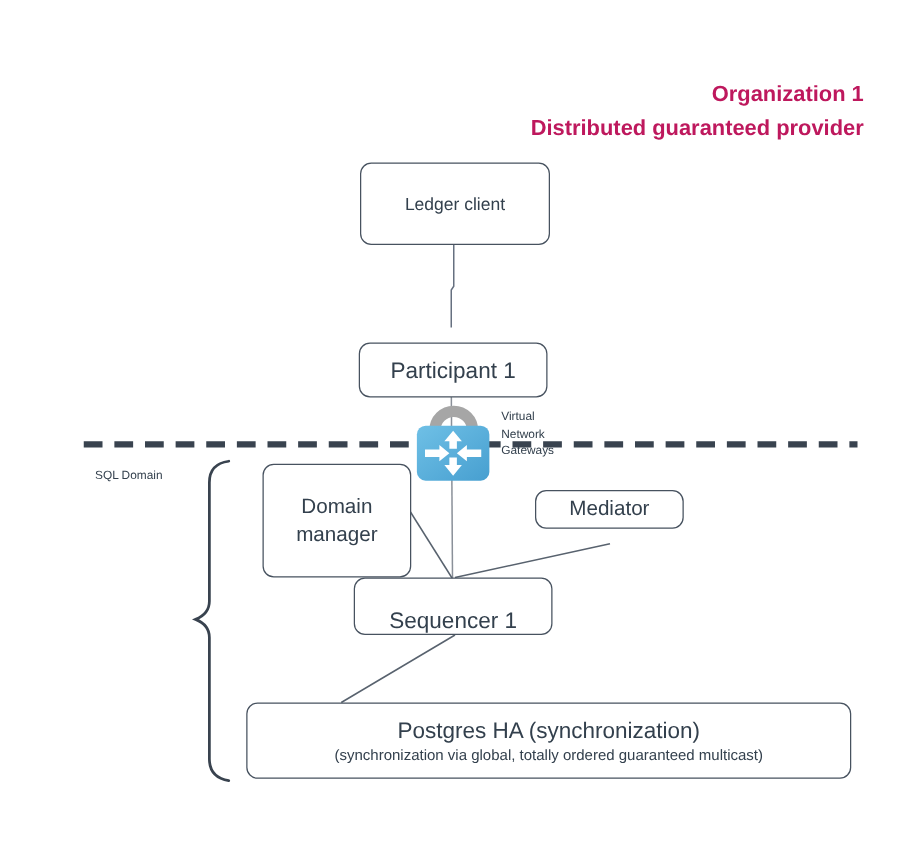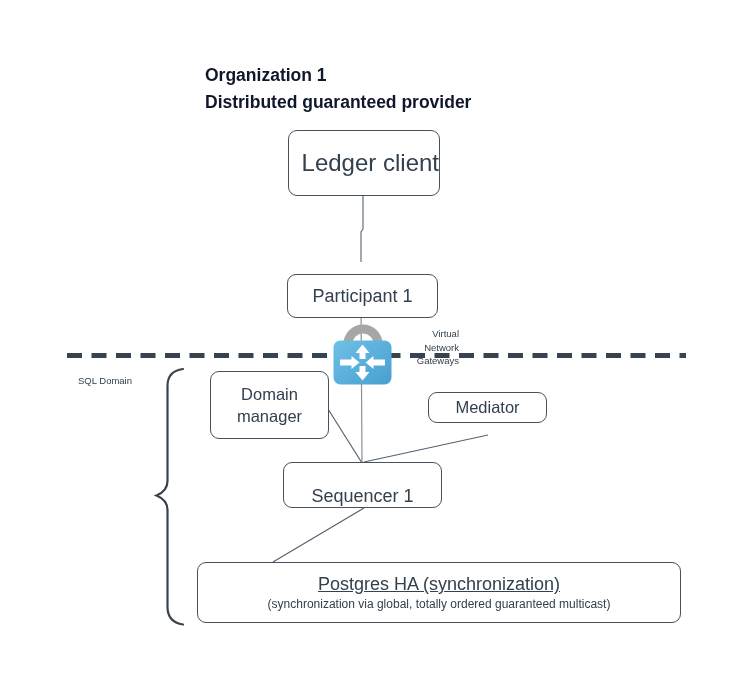--- a/index.html
+++ b/index.html
@@ -4,41 +4,41 @@
 <style>
   html,body { margin:0; padding:0; background:#ffffff; }
   .canvas {
     position:relative; width:738px; height:675px; background:#ffffff;
     font-family:"Liberation Sans", sans-serif; color:#33404d; overflow:hidden;
   }
   .overlay { position:absolute; left:0; top:0; width:738px; height:675px; z-index:1; }
 
   .title {
     position:absolute; left:205px; top:62px; width:486px; z-index:2;
-    text-align:left; font-size:17.5px; font-weight:bold; color:#0f172a; line-height:27px;
+    text-align:right; font-size:17.5px; font-weight:bold; color:#be185d; line-height:27px;
   }
   .title span { display:block; }
 
   .node {
     position:absolute; box-sizing:border-box; z-index:2;
     border:1.5px solid #47525f; border-radius:9px; background:#ffffff;
     display:flex; flex-direction:column; align-items:center; justify-content:center;
     text-align:center; color:#33404d;
   }
-  .n-ledger        { left:288px; top:130px; width:152px; height:66px; font-size:24px;align-items:flex-end; }
+  .n-ledger        { left:288px; top:130px; width:152px; height:66px; font-size:14px; }
   .n-participant   { left:287px; top:262px; width:151px; height:44px; font-size:18px;margin-top:12px; }
-  .n-domainmanager { left:210px; top:371px; width:119px; height:68px; font-size:16.5px; line-height:1.35; }
+  .n-domainmanager { left:210px; top:371px; width:119px; height:91px; font-size:16.5px; line-height:1.35; }
   .n-domainmanager span { display:block; width:92px; }
   .n-mediator      { left:428px; top:392px; width:119px; height:31px; font-size:16.5px; }
   .n-sequencer     { left:283px; top:462px; width:159px; height:46px; font-size:18px;justify-content:flex-end; }
   .n-postgres      { left:197px; top:562px; width:484px; height:61px; }
-  .n-postgres .main { font-size:18px; line-height:23px;text-decoration:underline; }
+  .n-postgres .main { font-size:18px; line-height:23px; }
   .n-postgres .sub  { font-size:12px; line-height:16px; }
 
-  .annot { position:absolute; z-index:2; text-align:right; color:#33404d; }
+  .annot { position:absolute; z-index:2; text-align:left; color:#33404d; }
   .a-vng      { left:401px; top:327px; width:58px; font-size:9.5px; line-height:13.5px; }
   .a-sql      { left:76px;  top:375px; width:56px; font-size:9.5px; line-height:12.5px; }
   .a-operator { left:55px;  top:466px; width:96px; font-size:17px;  line-height:25px; }
 </style>
 </head>
 <body>
 
 <div class="canvas">
 
   <svg class="overlay" viewBox="0 0 738 675" xmlns="http://www.w3.org/2000/svg">

